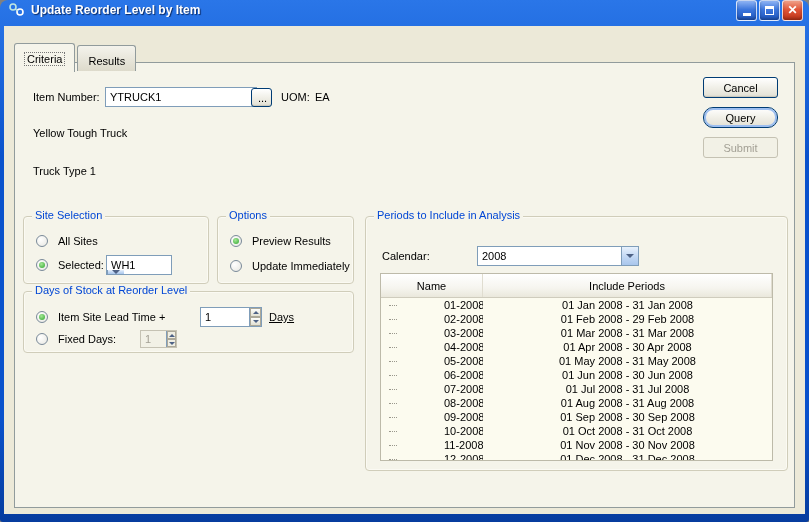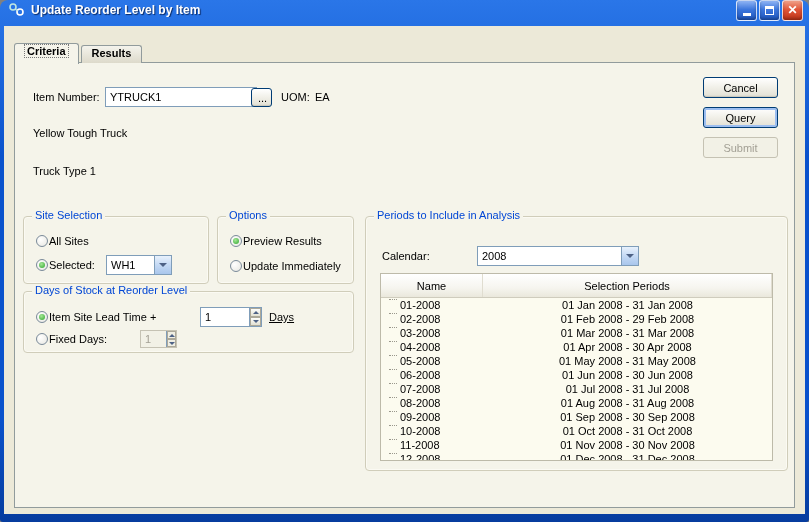--- a/index.html
+++ b/index.html
@@ -20,22 +20,22 @@
     display:flex;align-items:center;justify-content:center;color:#fff;font-size:11px;cursor:pointer;
     box-shadow:inset 0 -2px 3px rgba(0,0,0,.25);}
   .wbtn.min,.wbtn.max{background:linear-gradient(#8FB4F4,#3C76DC 45%,#1E56BE);}
   .wbtn.close{background:linear-gradient(#F0A088,#E05538 45%,#BE3318);}
   .glyph-min{width:8px;height:3px;background:#fff;margin-top:9px;}
   .glyph-max{width:9px;height:9px;border:1px solid #fff;border-top-width:3px;}
   .glyph-close{font-weight:bold;font-size:12px;line-height:1;}
   
   .client{position:relative;height:488px;background:#ECE9D8;overflow:hidden;}
   .tabs{position:absolute;left:10px;top:17px;display:flex;z-index:2;}
-  .tab{padding:1px 10px 4px 10px;border:1px solid #919B9C;border-bottom:none;
-    border-radius:3px 3px 0 0;margin-right:2px;cursor:pointer;font-weight:bold;}
+  .tab{padding:9px 10px 4px 10px;border:1px solid #919B9C;border-bottom:none;
+    border-radius:3px 3px 0 0;margin-right:2px;cursor:pointer;}
   .tab.active{background:#F5F4EA;position:relative;z-index:3;padding-bottom:6px;margin-bottom:-1px;}
   .tab.active .tab-label{outline:1px dotted #777;padding:0 2px;}
   .tab.inactive{background:linear-gradient(#F4F3EC,#DDDACB);margin-top:2px;}
   .tabpanel{position:absolute;left:10px;top:36px;width:781px;height:446px;
     border:1px solid #919B9C;background:#F5F4EA;}
   
   .lbl{position:absolute;white-space:nowrap;}
   .xp-input{border:1px solid #7F9DB9;background:#fff;font-family:inherit;font-size:11px;padding:2px 4px;}
   .xp-btn{position:absolute;width:75px;height:21px;border:1px solid #003C74;border-radius:3px;
     background:linear-gradient(#FFFFFF,#F2F1EA 45%,#E5E3D8 90%,#D8D6C8);
@@ -53,34 +53,34 @@
   .spin-btns .sb{flex:1;background:linear-gradient(#FDFDFB,#E2E0D2);border:1px solid #ACA899;display:flex;align-items:center;justify-content:center;cursor:pointer;}
   .tri-up-s{width:0;height:0;border-left:3px solid transparent;border-right:3px solid transparent;border-bottom:3px solid #4D6185;}
   .tri-down-s{width:0;height:0;border-left:3px solid transparent;border-right:3px solid transparent;border-top:3px solid #4D6185;}
   .spinner.disabled{background:#F2F1E6;border-color:#C5C2B3;}
   .spinner.disabled input{color:#A3A095;}
   .spinner.disabled .sb{background:#EFEEE3;}
   .radio{width:12px;height:12px;border-radius:50%;border:1px solid #7A8A99;flex:0 0 auto;
     background:radial-gradient(circle at 35% 35%,#FFFFFF,#E6E6E0);position:relative;cursor:pointer;}
   .radio.checked::after{content:"";position:absolute;left:2px;top:2px;width:6px;height:6px;border-radius:50%;
     background:radial-gradient(circle at 40% 35%,#A5E896,#2DA42D);}
-  .frow{position:absolute;display:flex;align-items:center;gap:1px;white-space:nowrap;}
+  .frow{position:absolute;display:flex;align-items:center;gap:10px;white-space:nowrap;}
   
   .group{position:absolute;border:1px solid #D0CDBA;border-radius:4px;box-shadow:inset 0 0 0 1px #FBFAF3;}
   .group-title{position:absolute;top:-8px;left:8px;background:#F5F4EA;padding:0 3px;color:#0046D5;}
   
   .ptable{position:absolute;border:1px solid #BDBAA9;background:#FCFBEF;display:flex;flex-direction:column;}
   .thead{display:flex;height:24px;background:linear-gradient(#FFFFFF,#F6F5EF 60%,#EAE8DC);border-bottom:1px solid #CFCCBD;flex:0 0 auto;}
   .thead .hc{display:flex;align-items:center;justify-content:center;border-right:1px solid #E0DDD0;cursor:pointer;}
   .hc.c-name{width:102px;}
   .hc.c-period{flex:1;}
   .tbody{flex:1;overflow:hidden;}
   .trow{display:flex;height:14px;align-items:center;cursor:default;}
   .tcell{overflow:hidden;white-space:nowrap;}
-  .tcell.name{width:102px;padding-left:8px;display:flex;}
+  .tcell.name{width:102px;padding-left:8px;display:flex;align-items:center;gap:44px;}
   .tree{display:inline-block;width:8px;height:1px;border-top:1px dotted #9A988C;margin-right:3px;flex:0 0 auto;}
   .tcell.period{flex:1;text-align:center;}
 </style>
 </head>
 <body>
 
 <div class="window">
 
   <div class="titlebar">
     <span class="app-icon">
@@ -120,34 +120,34 @@
       <span class="lbl" style="left:18px;top:28px;">Item Number:</span>
       <input class="xp-input" style="position: absolute; left: 90px; top: 24px; width: 152px; height: 20px;" value="YTRUCK1">
       <button class="xp-btn" style="left:236px;top:25px;width:21px;height:19px;">...</button>
       <span class="lbl" style="left:266px;top:28px;">UOM:</span>
       <span class="lbl" style="left:300px;top:28px;">EA</span>
 
       <span class="lbl" style="left:18px;top:64px;">Yellow Tough Truck</span>
       <span class="lbl" style="left:18px;top:102px;">Truck Type 1</span>
 
       <button class="xp-btn" style="left:688px;top:14px;">Cancel</button>
-      <button class="xp-btn focused" style="left:688px;top:44px;">Query</button>
+      <button class="xp-btn focused" style="left:688px;top:44px;border-radius:10px;">Query</button>
       <button class="xp-btn disabled" style="left:688px;top:74px;">Submit</button>
 
       <div class="group" style="left:8px;top:153px;width:186px;height:68px;">
         <span class="group-title">Site Selection</span>
         <div class="frow" style="left:12px;top:18px;">
           <span class="radio"></span>
           <span>All Sites</span>
         </div>
         <div class="frow" style="left:12px;top:42px;">
           <span class="radio checked"></span>
           <span>Selected:</span>
         </div>
-        <div class="combo" style="left:82px;top:38px;width:66px;">
+        <div class="combo" style="left:82px;top:38px;width:66px;flex-direction:column;">
           <span class="val">WH1</span>
           <span class="arrow-btn">
               <span class="tri-down"></span>
             </span>
         </div>
       </div>
 
       <div class="group" style="left:202px;top:153px;width:137px;height:68px;">
         <span class="group-title">Options</span>
         <div class="frow" style="left:12px;top:18px;">
@@ -201,21 +201,21 @@
         <div class="combo" style="left:64px;top:29px;width:162px;margin-left:47px;">
           <span class="val">2008</span>
           <span class="arrow-btn">
               <span class="tri-down"></span>
             </span>
         </div>
 
         <div class="ptable" style="left:14px;top:56px;width:393px;height:188px;">
           <div class="thead">
             <span class="hc c-name">Name</span>
-            <span class="hc c-period">Selection Periods</span>
+            <span class="hc c-period">Include Periods</span>
           </div>
           <div class="tbody">
             <div class="trow">
                 <span class="tcell name">
                   <span class="tree"></span>
                   <span>01-2008</span>
                 </span>
                 <span class="tcell period">01 Jan 2008 - 31 Jan 2008</span>
               </div>
             <div class="trow">

